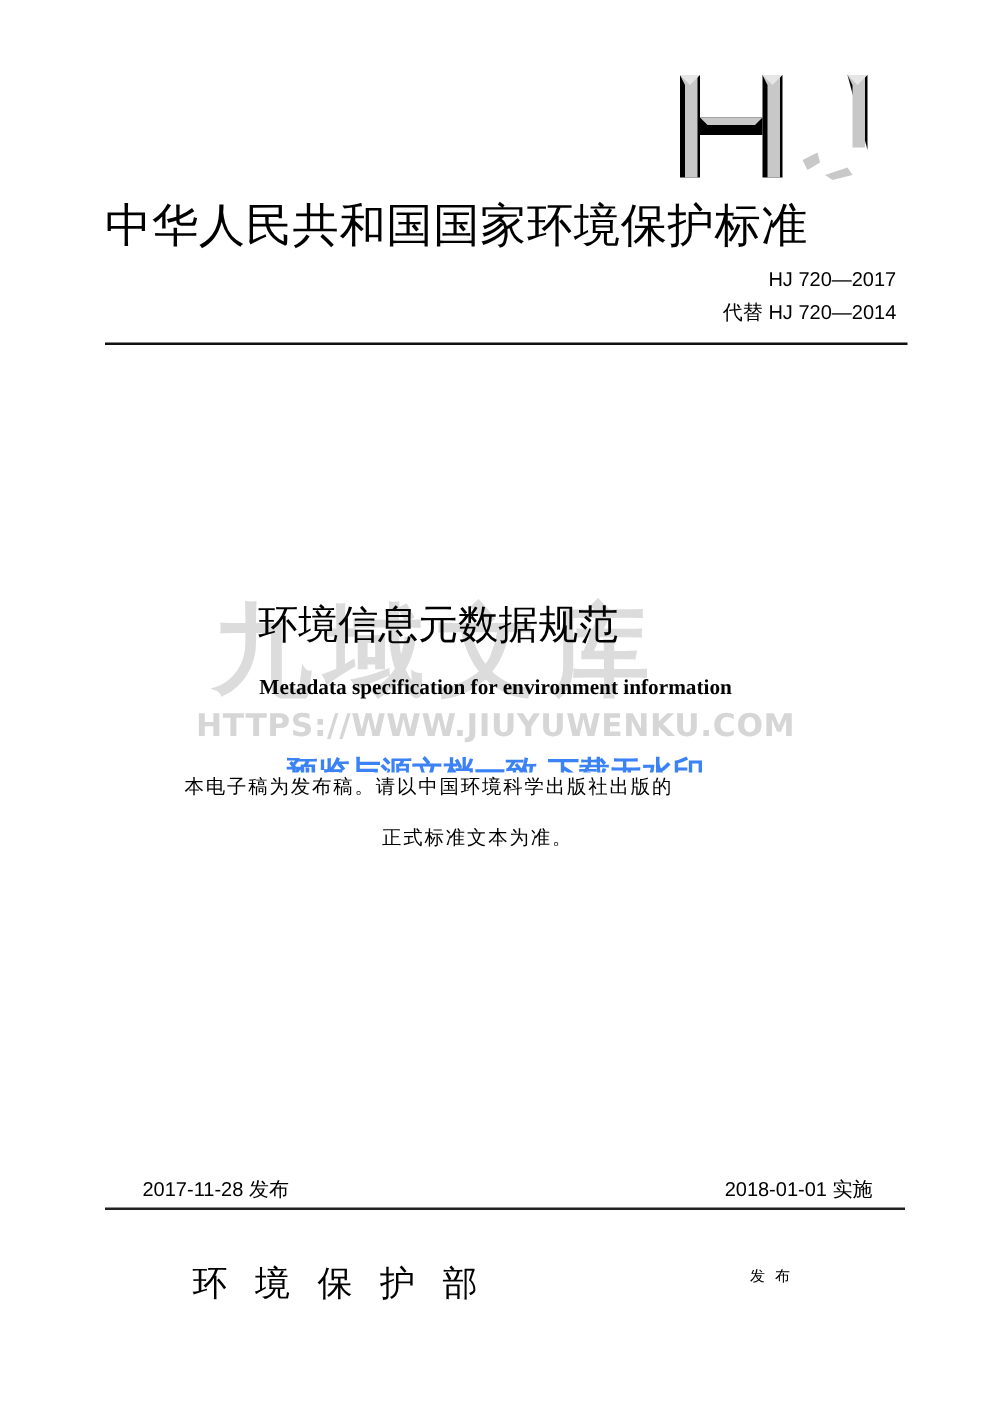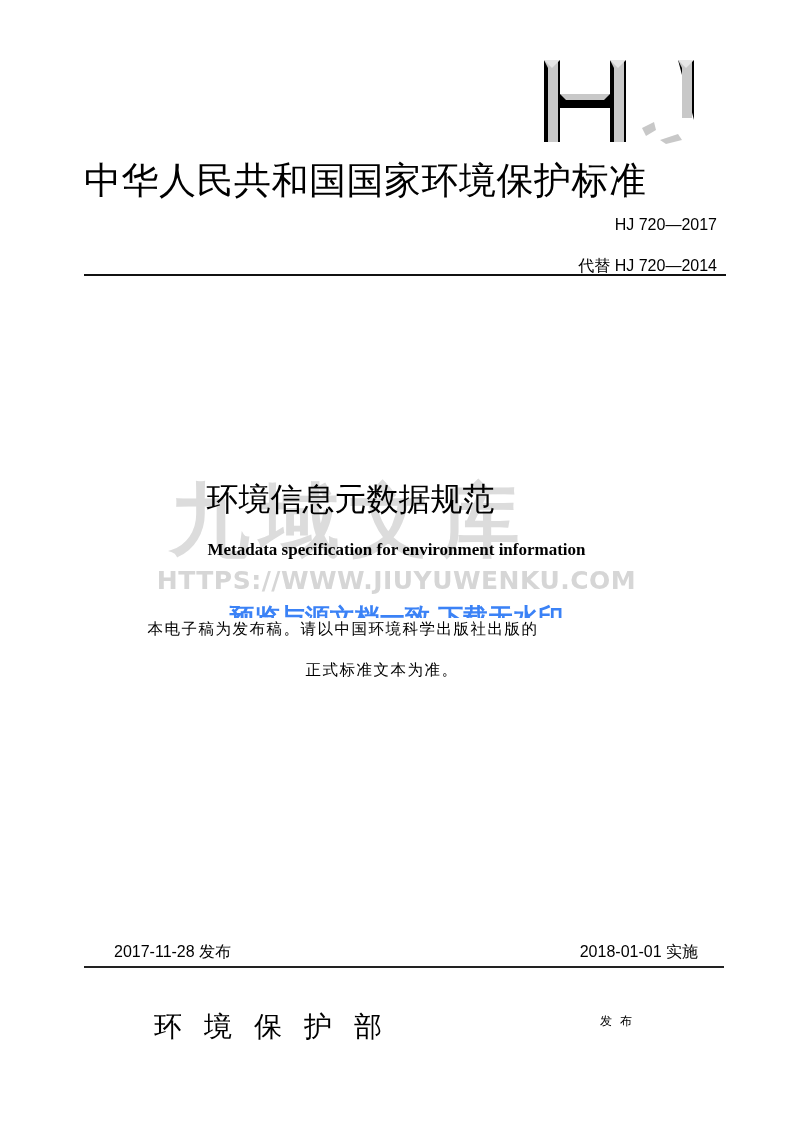--- a/index.html
+++ b/index.html
@@ -5,21 +5,21 @@
   html, body { margin: 0; padding: 0; background: #ffffff; }
   body { width: 793px; height: 1122px; position: relative; overflow: hidden; font-family: "DejaVu Sans", sans-serif; color: #000; }
   .abs { position: absolute; }
 
   
   .logo { left: 542px; top: 58px; width: 170px; height: 86px; }
   .logo svg { width: 100%; height: 100%; display: block; }
 
   .std-title { left: 84px; top: 156px; width: 645px; font-size: 37px; letter-spacing: 0.5px; white-space: nowrap; font-family: "DejaVu Sans", sans-serif; font-weight: normal; }
   .std-code { right: 76px; top: 216px; font-family: "Liberation Sans", sans-serif; font-size: 16px; text-align: right; }
-  .std-replace { right: 76px; top: 256px; font-family: "Liberation Sans", sans-serif; font-size: 16px; text-align: right; }
+  .std-replace { right: 76px; top: 240px; font-family: "Liberation Sans", sans-serif; font-size: 16px; text-align: right; }
   .rule-top { left: 84px; top: 274px; width: 642px; height: 2px; background: #111; }
 
   
   .wm-big { left: 0; width: 699px; top: 468px; text-align: center; font-size: 80px; font-weight: bold; color: #dcdcdc; letter-spacing: 10px; z-index: 0; font-family: "DejaVu Sans", sans-serif; }
   .wm-url { left: 0; width: 793px; top: 566px; text-align: center; font-size: 25px; font-weight: bold; color: #d6d6d6; z-index: 0; font-family: "DejaVu Sans", sans-serif; letter-spacing: 0.5px; }
   .wm-note { left: 0; width: 793px; top: 602px; text-align: center; font-size: 25px; font-weight: bold; color: #3b82f6; z-index: 0; font-family: "DejaVu Sans", sans-serif; height: 16px; overflow: hidden; line-height: 32px; }
 
   .doc-title-cn { left: 0; width: 701px; top: 478px; text-align: center; font-size: 32px; z-index: 1; font-family: "DejaVu Sans", sans-serif; }
   .doc-title-en { left: 0; width: 793px; top: 540px; text-align: center; font-size: 17px; font-weight: bold; z-index: 1; font-family: "Liberation Serif", serif; }
 

